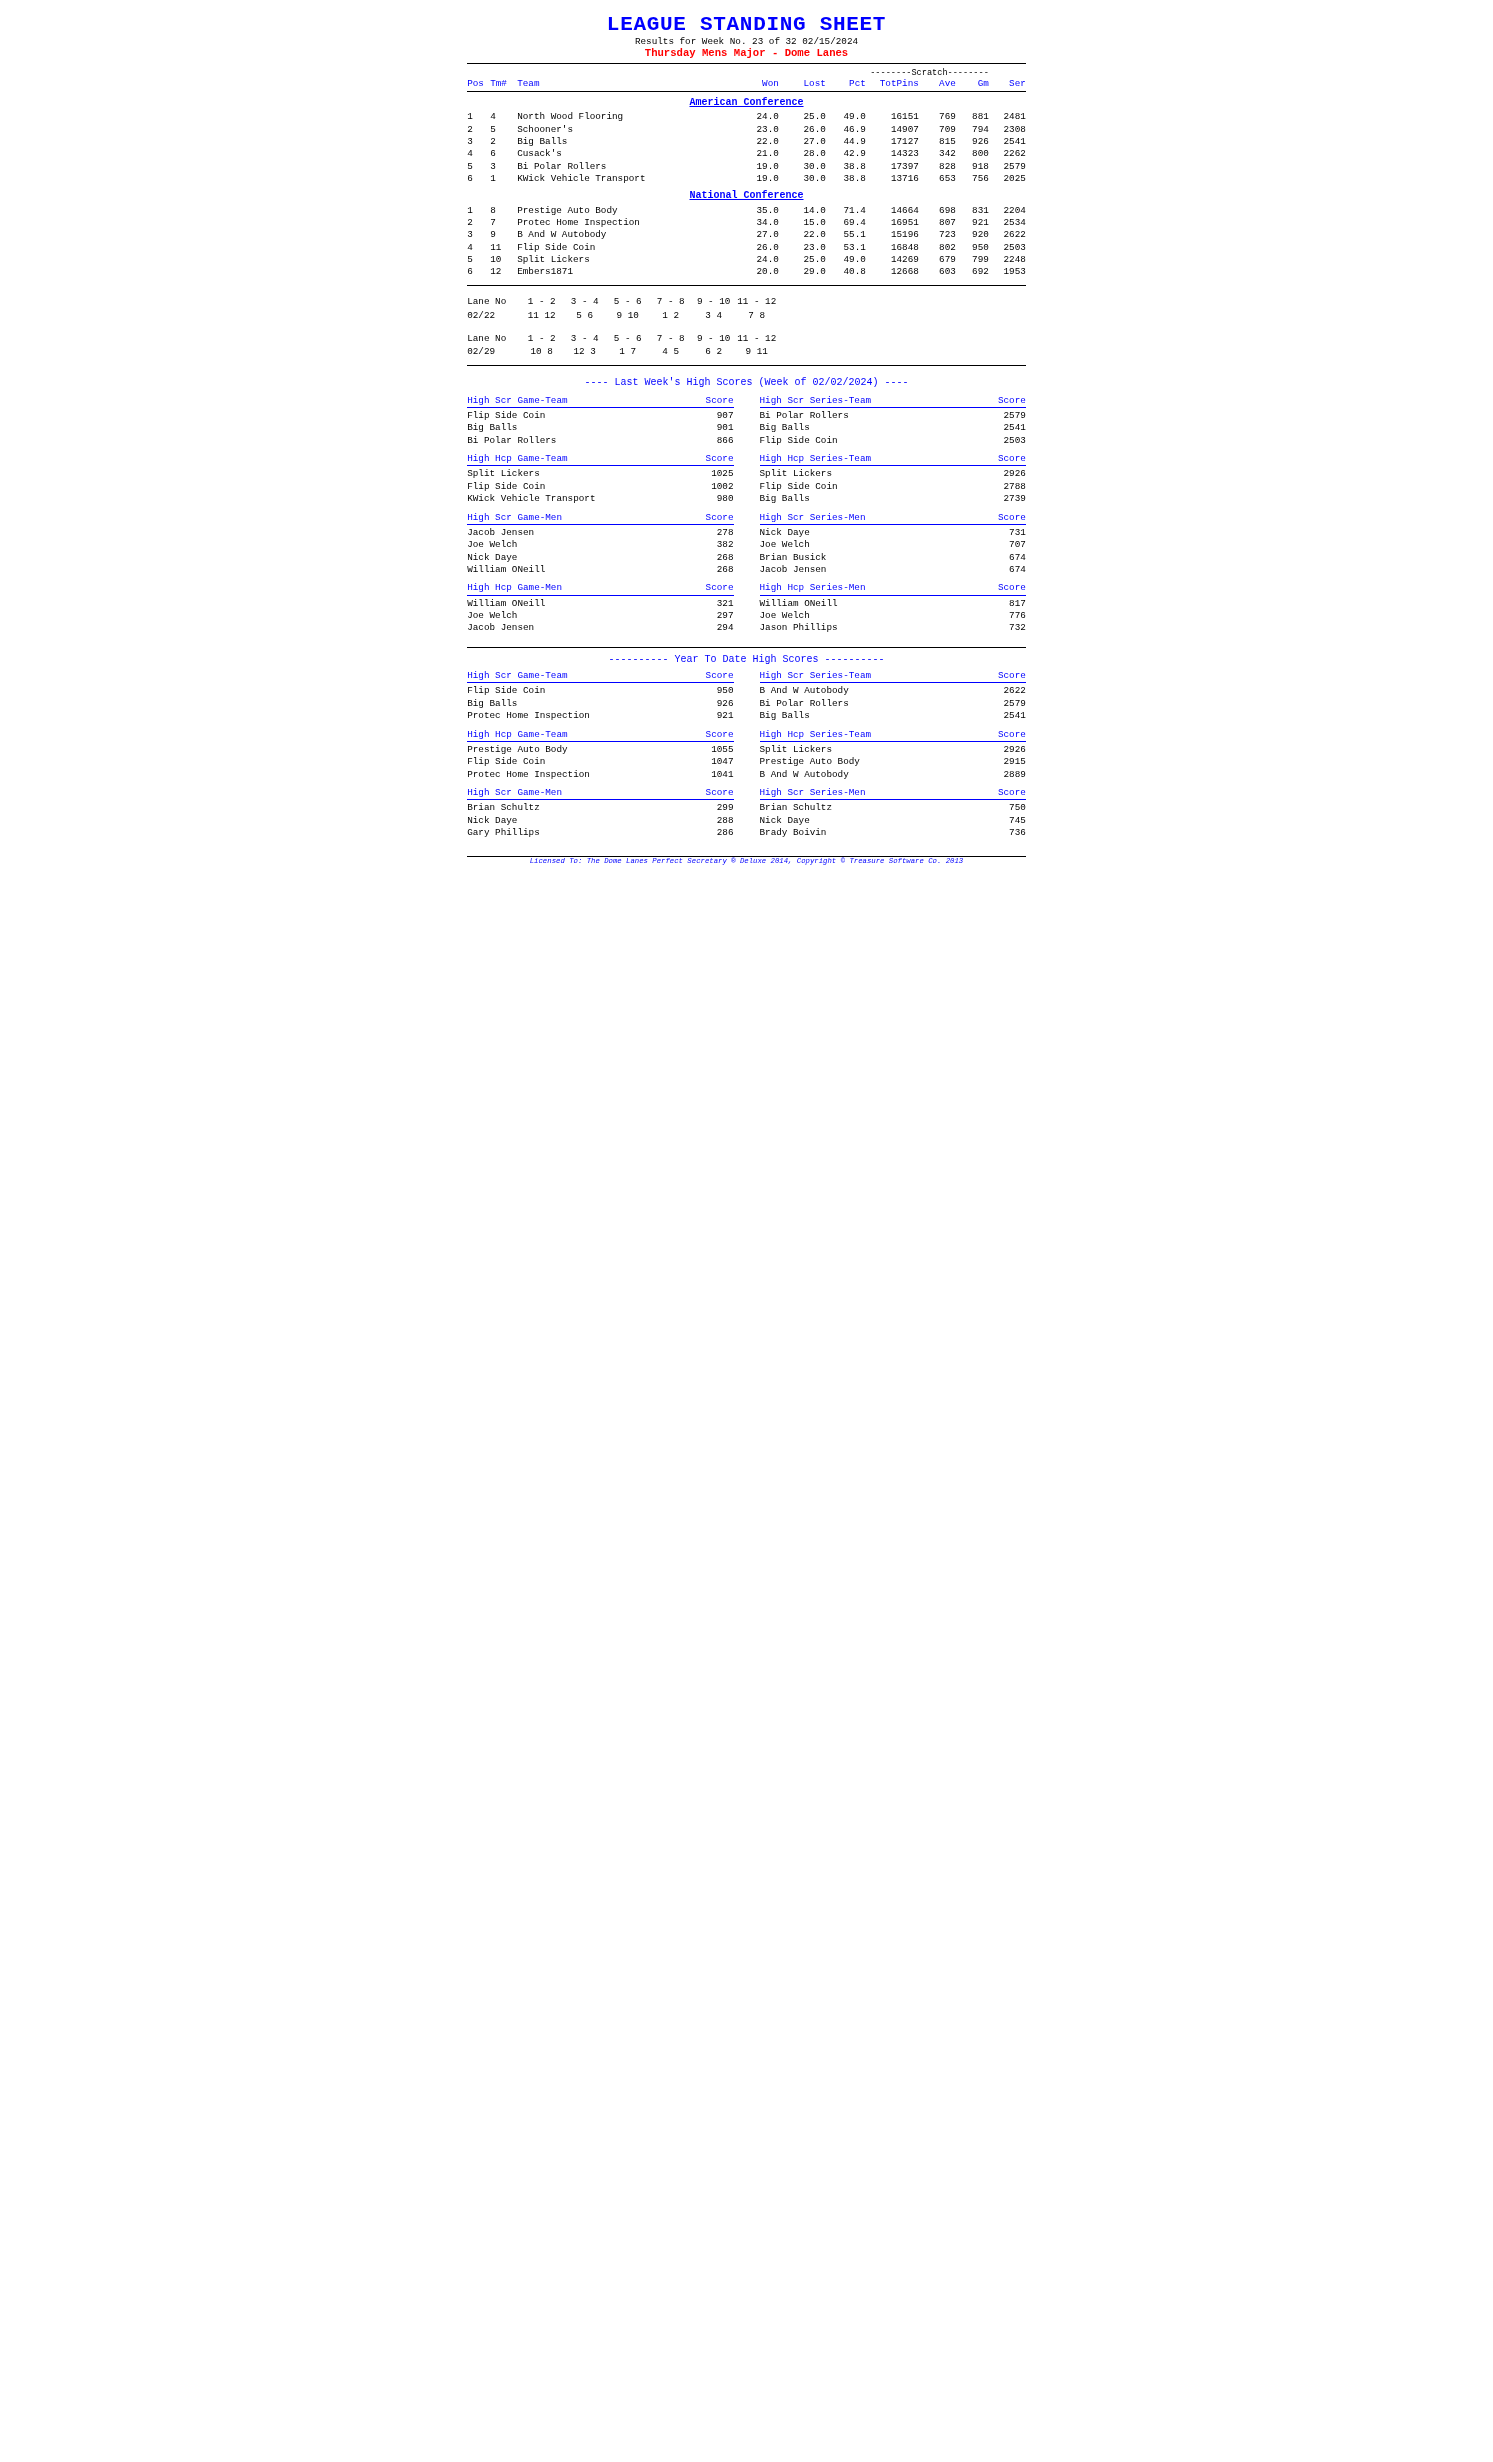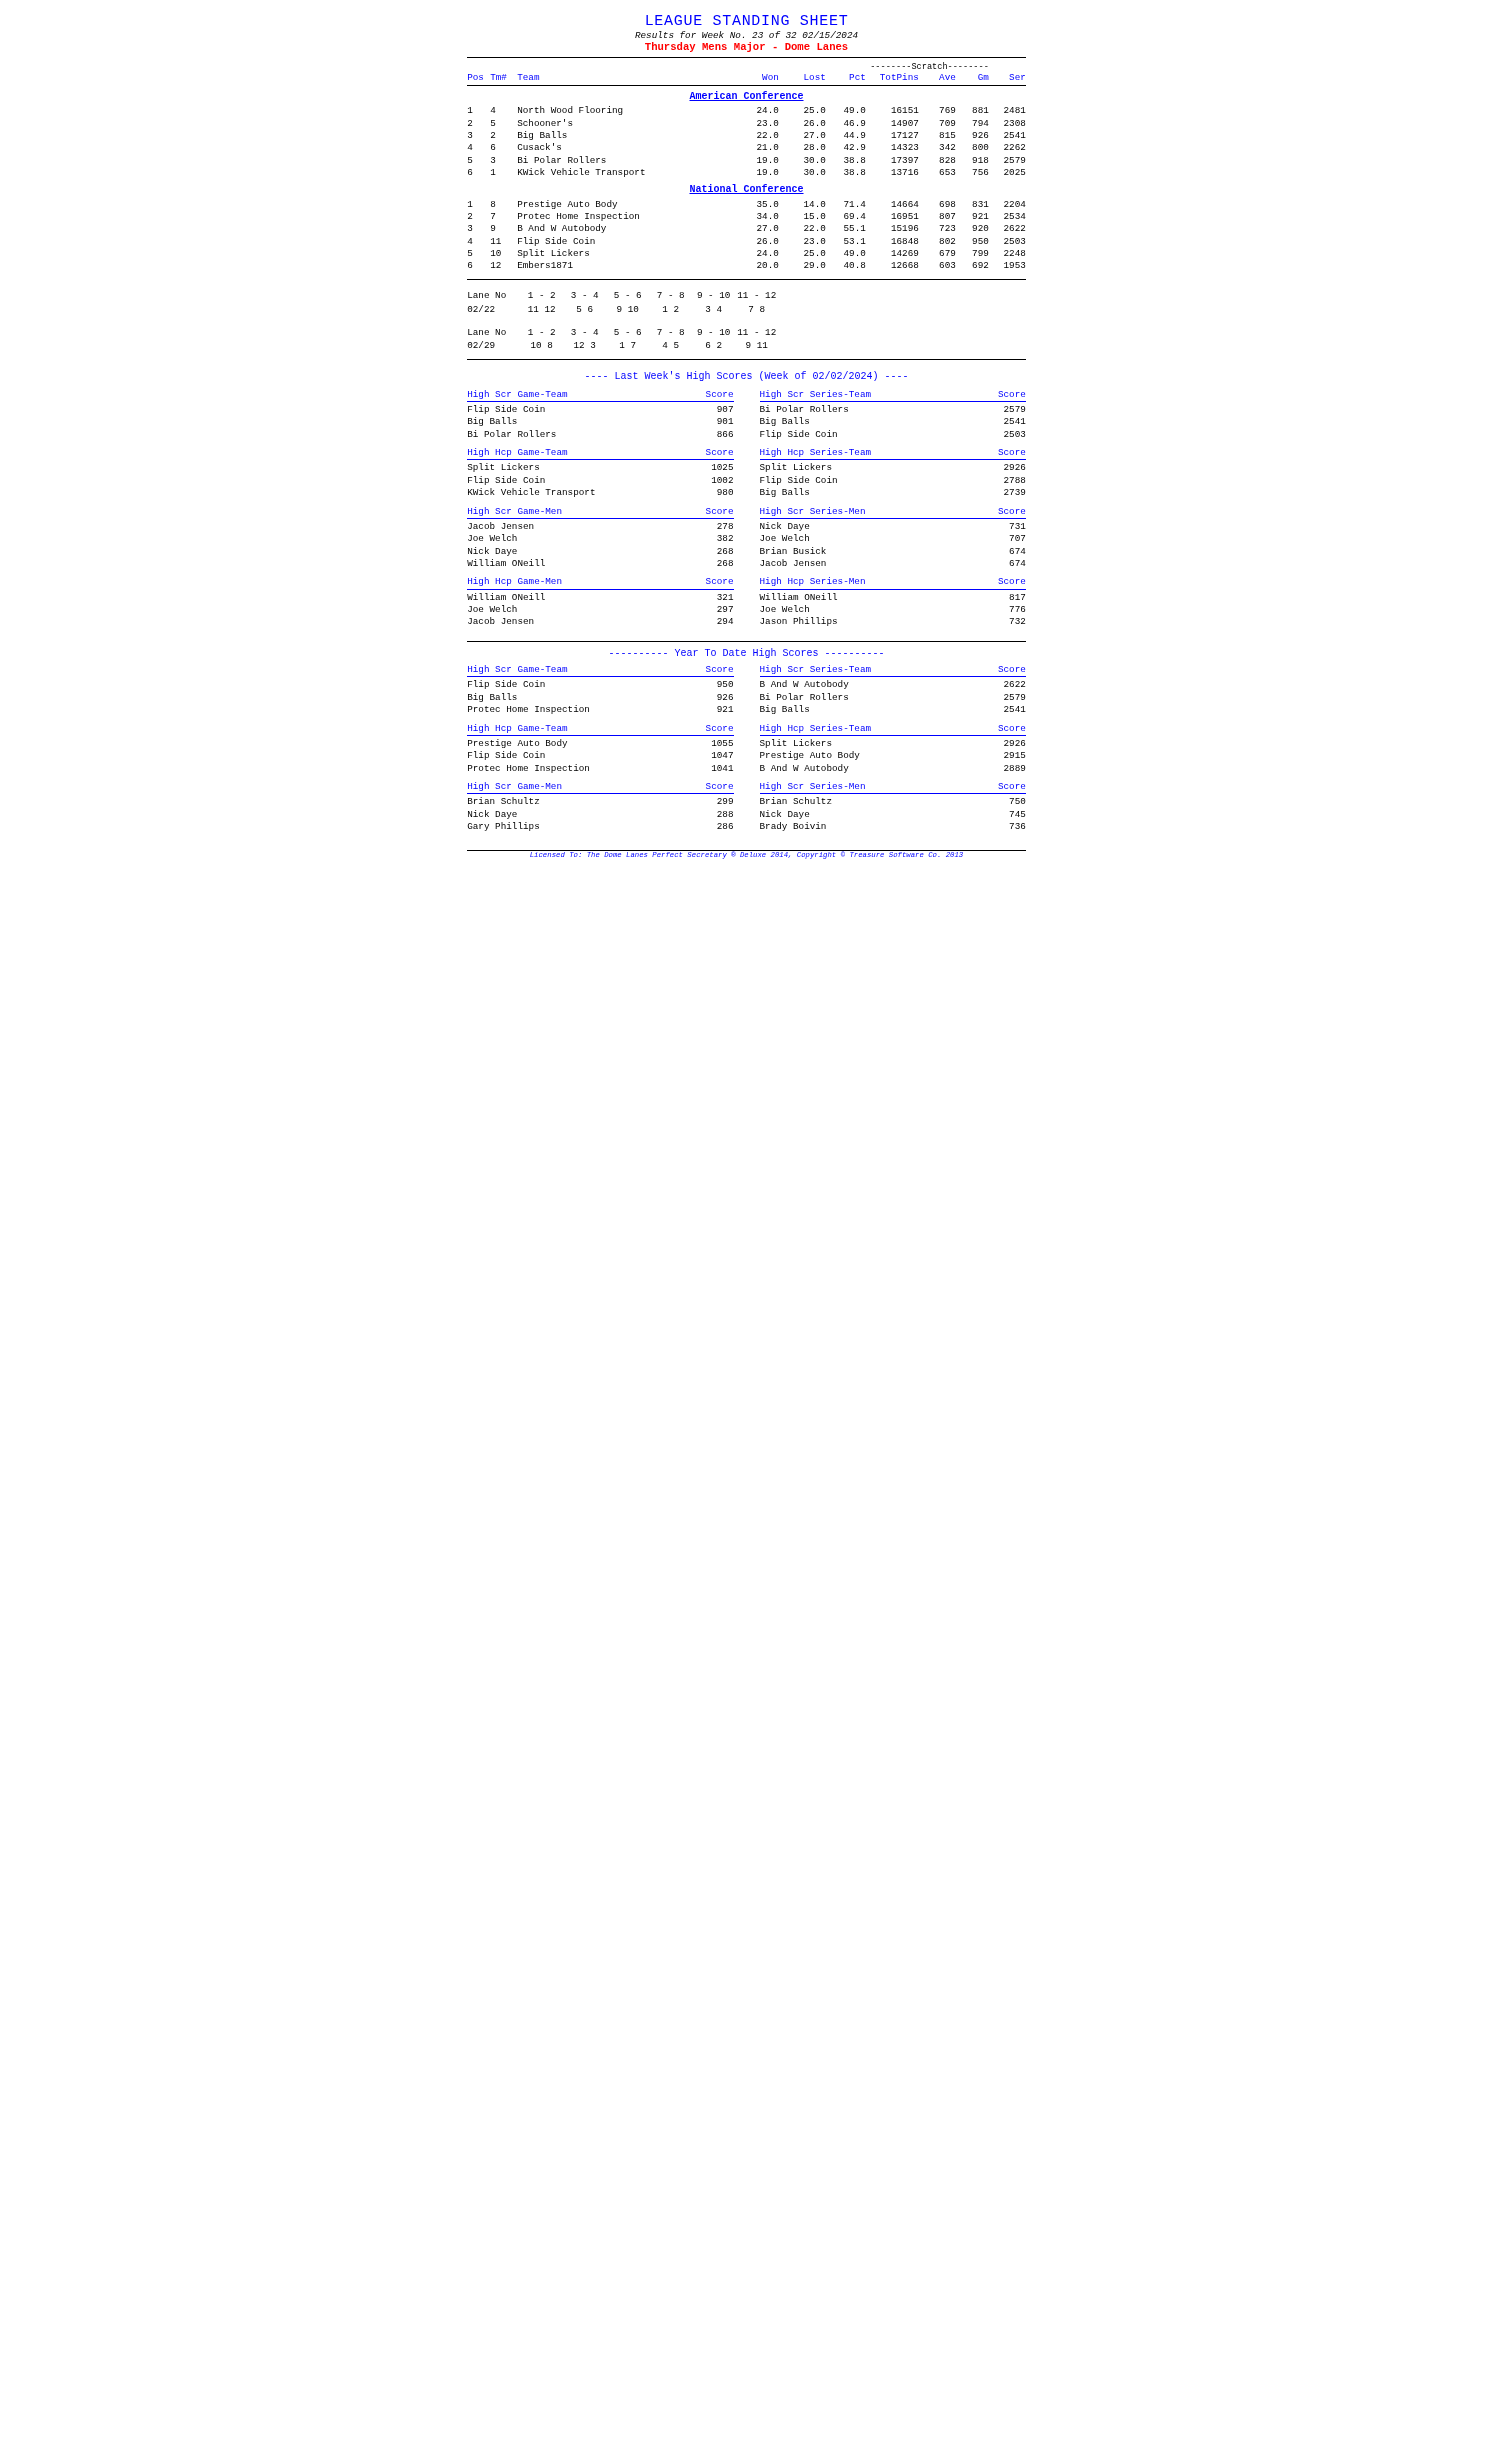--- a/index.html
+++ b/index.html
@@ -7,30 +7,29 @@
       background: #fff;
       font-family: 'Courier New', Courier, monospace;
       font-size: 8.6px;
       color: #000;
       width: 572px;
       margin: 0 auto;
       padding: 13.3px 6.7px;
     }
     .page-title {
       text-align: center;
-      font-size: 15px;
-      font-weight: normal;
+      font-size: 21px;
+      font-weight: bold;
       color: blue;
       letter-spacing: 0.7px;
     }
     .subtitle {
       text-align: center;
       font-size: 9.3px;
       color: #000;
-      font-style: italic;
     }
     .subtitle-red {
       text-align: center;
       font-size: 10.6px;
       font-weight: bold;
       color: red;
     }
     .divider {
       border-top: 0.7px solid #000;
       margin: 4px 0;

